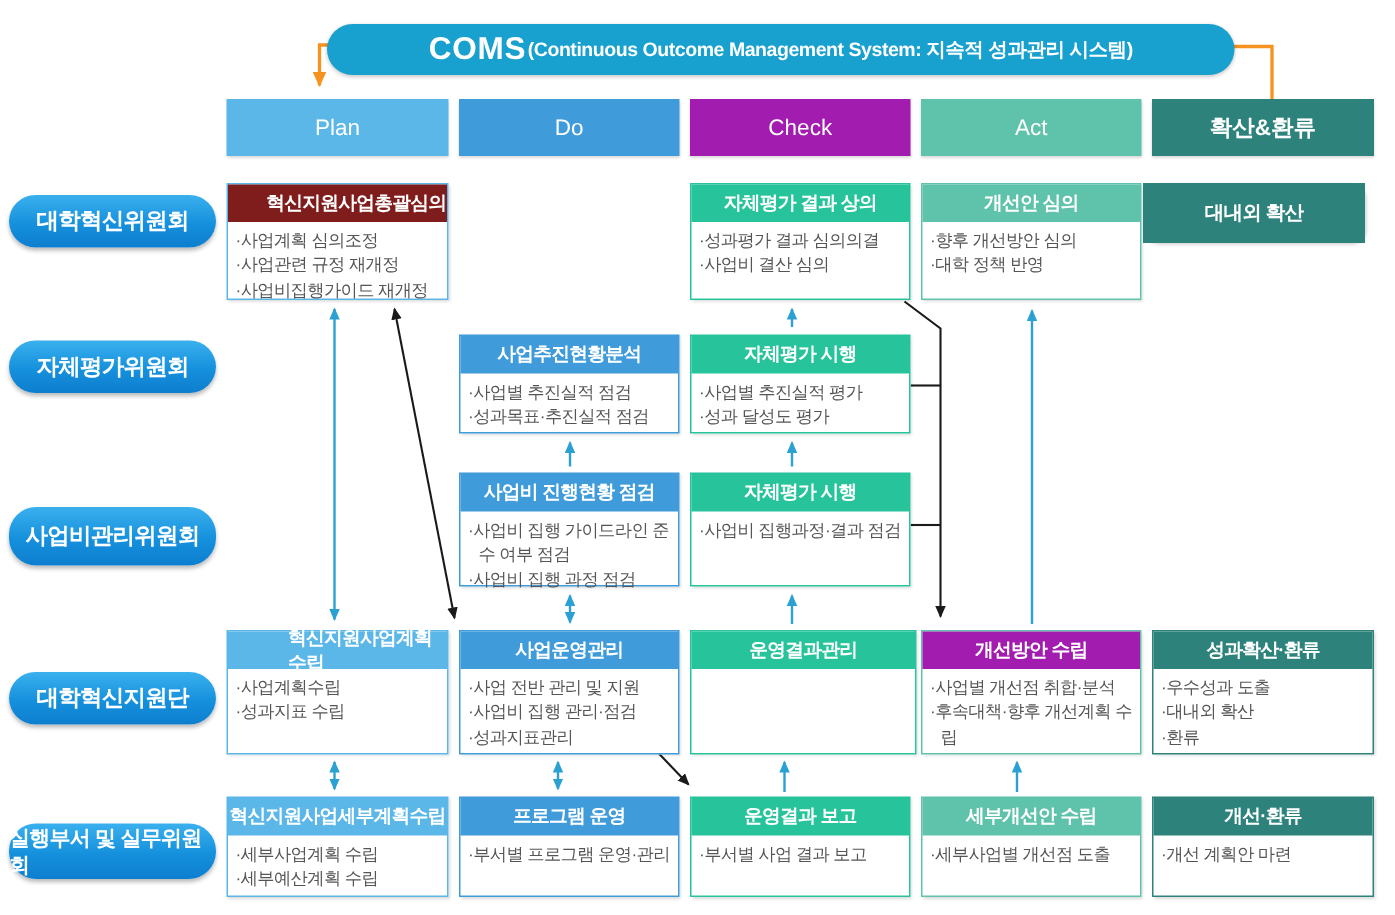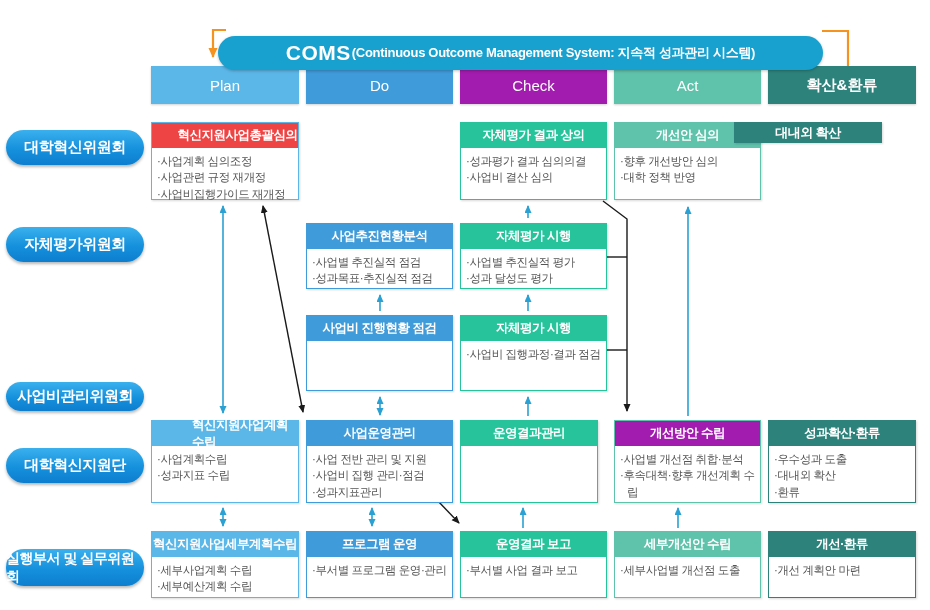--- a/index.html
+++ b/index.html
@@ -54,75 +54,79 @@
       <line x1="678" y1="528" x2="678" y2="508" stroke="#2aa1d2" stroke-width="1.6" marker-end="url(#mB)"></line>
       <line x1="688" y1="416" x2="688" y2="207" stroke="#2aa1d2" stroke-width="1.6" marker-end="url(#mB)"></line>
       <line x1="263" y1="206" x2="303" y2="412" stroke="#1a1a1a" stroke-width="1.4" marker-start="url(#mK)" marker-end="url(#mK)"></line>
       <path d="M603,201 L627,219 L627,411" fill="none" stroke="#1a1a1a" stroke-width="1.4" marker-end="url(#mK)"></path>
       <line x1="607" y1="257" x2="627" y2="257" stroke="#1a1a1a" stroke-width="1.4"></line>
       <line x1="607" y1="350" x2="627" y2="350" stroke="#1a1a1a" stroke-width="1.4"></line>
       <path d="M437,500 L459,523" fill="none" stroke="#1a1a1a" stroke-width="1.4" marker-end="url(#mK)"></path>
       <path d="M226,30 L213,30 L213,57" fill="none" stroke="#f6921e" stroke-width="2.2" marker-end="url(#mO)"></path>
       <path d="M822,31 L848,31 L848,66" fill="none" stroke="#f6921e" stroke-width="2.2"></path>
     </svg>
-  <div class="banner" id="banner" style="background: rgb(24, 160, 207); margin-top: 20px;">
+  <div class="banner" id="banner" style="background: rgb(24, 160, 207);">
     <span class="brand">COMS</span>
     <span class="sub">(Continuous Outcome Management System: 지속적 성과관리 시스템)</span>
   </div>
 <div class="phase" style="left: 151px; width: 148px; background: rgb(91, 183, 232);">Plan</div>
     <div class="phase" style="left: 306px; width: 147px; background: rgb(63, 155, 217);">Do</div>
     <div class="phase" style="left: 460px; width: 147px; background: #a21caf;">Check</div>
     <div class="phase" style="left: 614px; width: 147px; background: rgb(95, 194, 171);">Act</div>
     <div class="phase" style="left: 768px; width: 148px; background: rgb(45, 131, 124); font-weight: bold;">확산&amp;환류</div>
     <div class="pill" style="top: 130px; height: 35px; background: linear-gradient(rgb(58, 176, 238) 0%, rgb(21, 144, 220) 55%, rgb(13, 126, 207) 100%);">대학혁신위원회</div>
     <div class="pill" style="top: 227px; height: 35px; background: linear-gradient(rgb(58, 176, 238) 0%, rgb(21, 144, 220) 55%, rgb(13, 126, 207) 100%);">자체평가위원회</div>
-    <div class="pill" style="top: 338px; height: 29px; background: linear-gradient(rgb(58, 176, 238) 0%, rgb(21, 144, 220) 55%, rgb(13, 126, 207) 100%); margin-top: 44px;">사업비관리위원회</div>
+    <div class="pill" style="top: 338px; height: 39px; background: linear-gradient(rgb(58, 176, 238) 0%, rgb(21, 144, 220) 55%, rgb(13, 126, 207) 100%);">사업비관리위원회</div>
     <div class="pill" style="top: 448px; height: 35px; background: linear-gradient(rgb(58, 176, 238) 0%, rgb(21, 144, 220) 55%, rgb(13, 126, 207) 100%);">대학혁신지원단</div>
     <div class="pill" style="top: 549px; height: 37px; font-size: 14px; background: linear-gradient(rgb(58, 176, 238) 0%, rgb(21, 144, 220) 55%, rgb(13, 126, 207) 100%);">실행부서 및 실무위원회</div>
     <div class="box" style="left: 151px; top: 122px; width: 148px; height: 78px; border-color: rgb(91, 183, 232);">
-      <div class="box-head" style="background: #ef4444; padding-left: 25px;">혁신지원사업총괄심의</div>
+      <div class="box-head" style="background: #7f1d1d; padding-left: 25px;">혁신지원사업총괄심의</div>
       <div class="box-items">
         <div class="item">·사업계획 심의조정</div>
         <div class="item">·사업관련 규정 재개정</div>
         <div class="item">·사업비집행가이드 재개정</div>
       </div>
     </div>
     <div class="box" style="left: 460px; top: 122px; width: 147px; height: 78px; border-color: rgb(39, 196, 156);">
       <div class="box-head" style="background: rgb(39, 196, 156);">자체평가 결과 상의</div>
       <div class="box-items">
         <div class="item">·성과평가 결과 심의의결</div>
         <div class="item">·사업비 결산 심의</div>
       </div>
     </div>
     <div class="box" style="left: 614px; top: 122px; width: 147px; height: 78px; border-color: rgb(95, 194, 171);">
       <div class="box-head" style="background: rgb(95, 194, 171);">개선안 심의</div>
       <div class="box-items">
         <div class="item">·향후 개선방안 심의</div>
         <div class="item">·대학 정책 반영</div>
       </div>
     </div>
-    <div class="box bar" style="left: 734px; top: 122px; width: 148px; height: 21px; border-color: rgb(45, 131, 124);">
+    <div class="box bar" style="left: 762px; top: 122px; width: 148px; height: 40px; border-color: rgb(45, 131, 124); border-radius: 10px;">
       <div class="box-head" style="background: rgb(45, 131, 124);">대내외 확산</div>
     </div>
     <div class="box" style="left: 306px; top: 223px; width: 147px; height: 66px; border-color: rgb(63, 155, 217);">
       <div class="box-head" style="background: rgb(63, 155, 217);">사업추진현황분석</div>
       <div class="box-items">
         <div class="item">·사업별 추진실적 점검</div>
         <div class="item">·성과목표·추진실적 점검</div>
       </div>
     </div>
     <div class="box" style="left: 460px; top: 223px; width: 147px; height: 66px; border-color: rgb(39, 196, 156);">
       <div class="box-head" style="background: rgb(39, 196, 156);">자체평가 시행</div>
       <div class="box-items">
         <div class="item">·사업별 추진실적 평가</div>
         <div class="item">·성과 달성도 평가</div>
       </div>
     </div>
     <div class="box" style="left: 306px; top: 315px; width: 147px; height: 76px; border-color: rgb(63, 155, 217);">
       <div class="box-head" style="background: rgb(63, 155, 217);">사업비 진행현황 점검</div>
+      <div class="box-items">
+        <div class="item">·사업비 집행 가이드라인 준수 여부 점검</div>
+        <div class="item">·사업비 집행 과정 점검</div>
+      </div>
     </div>
     <div class="box" style="left: 460px; top: 315px; width: 147px; height: 76px; border-color: rgb(39, 196, 156);">
       <div class="box-head" style="background: rgb(39, 196, 156);">자체평가 시행</div>
       <div class="box-items">
         <div class="item">·사업비 집행과정·결과 점검</div>
       </div>
     </div>
     <div class="box" style="left: 151px; top: 420px; width: 148px; height: 83px; border-color: rgb(91, 183, 232);">
       <div class="box-head" style="background: rgb(91, 183, 232); padding-left: 40px;">혁신지원사업계획수립</div>
       <div class="box-items">
@@ -131,21 +135,21 @@
       </div>
     </div>
     <div class="box" style="left: 306px; top: 420px; width: 147px; height: 83px; border-color: rgb(63, 155, 217);">
       <div class="box-head" style="background: rgb(63, 155, 217);">사업운영관리</div>
       <div class="box-items">
         <div class="item">·사업 전반 관리 및 지원</div>
         <div class="item">·사업비 집행 관리·점검</div>
         <div class="item">·성과지표관리</div>
       </div>
     </div>
-    <div class="box" style="left: 460px; top: 420px; width: 138px; height: 83px; border-color: rgb(39, 196, 156);">
+    <div class="box" style="left: 460px; top: 420px; width: 151px; height: 83px; border-color: rgb(39, 196, 156);">
       <div class="box-head" style="background: rgb(39, 196, 156);">운영결과관리</div>
     </div>
     <div class="box" style="left: 614px; top: 420px; width: 147px; height: 83px; border-color: rgb(95, 194, 171);">
       <div class="box-head" style="background: #a21caf;">개선방안 수립</div>
       <div class="box-items">
         <div class="item">·사업별 개선점 취합·분석</div>
         <div class="item">·후속대책·향후 개선계획 수립</div>
       </div>
     </div>
     <div class="box" style="left: 768px; top: 420px; width: 148px; height: 83px; border-color: rgb(45, 131, 124);">

